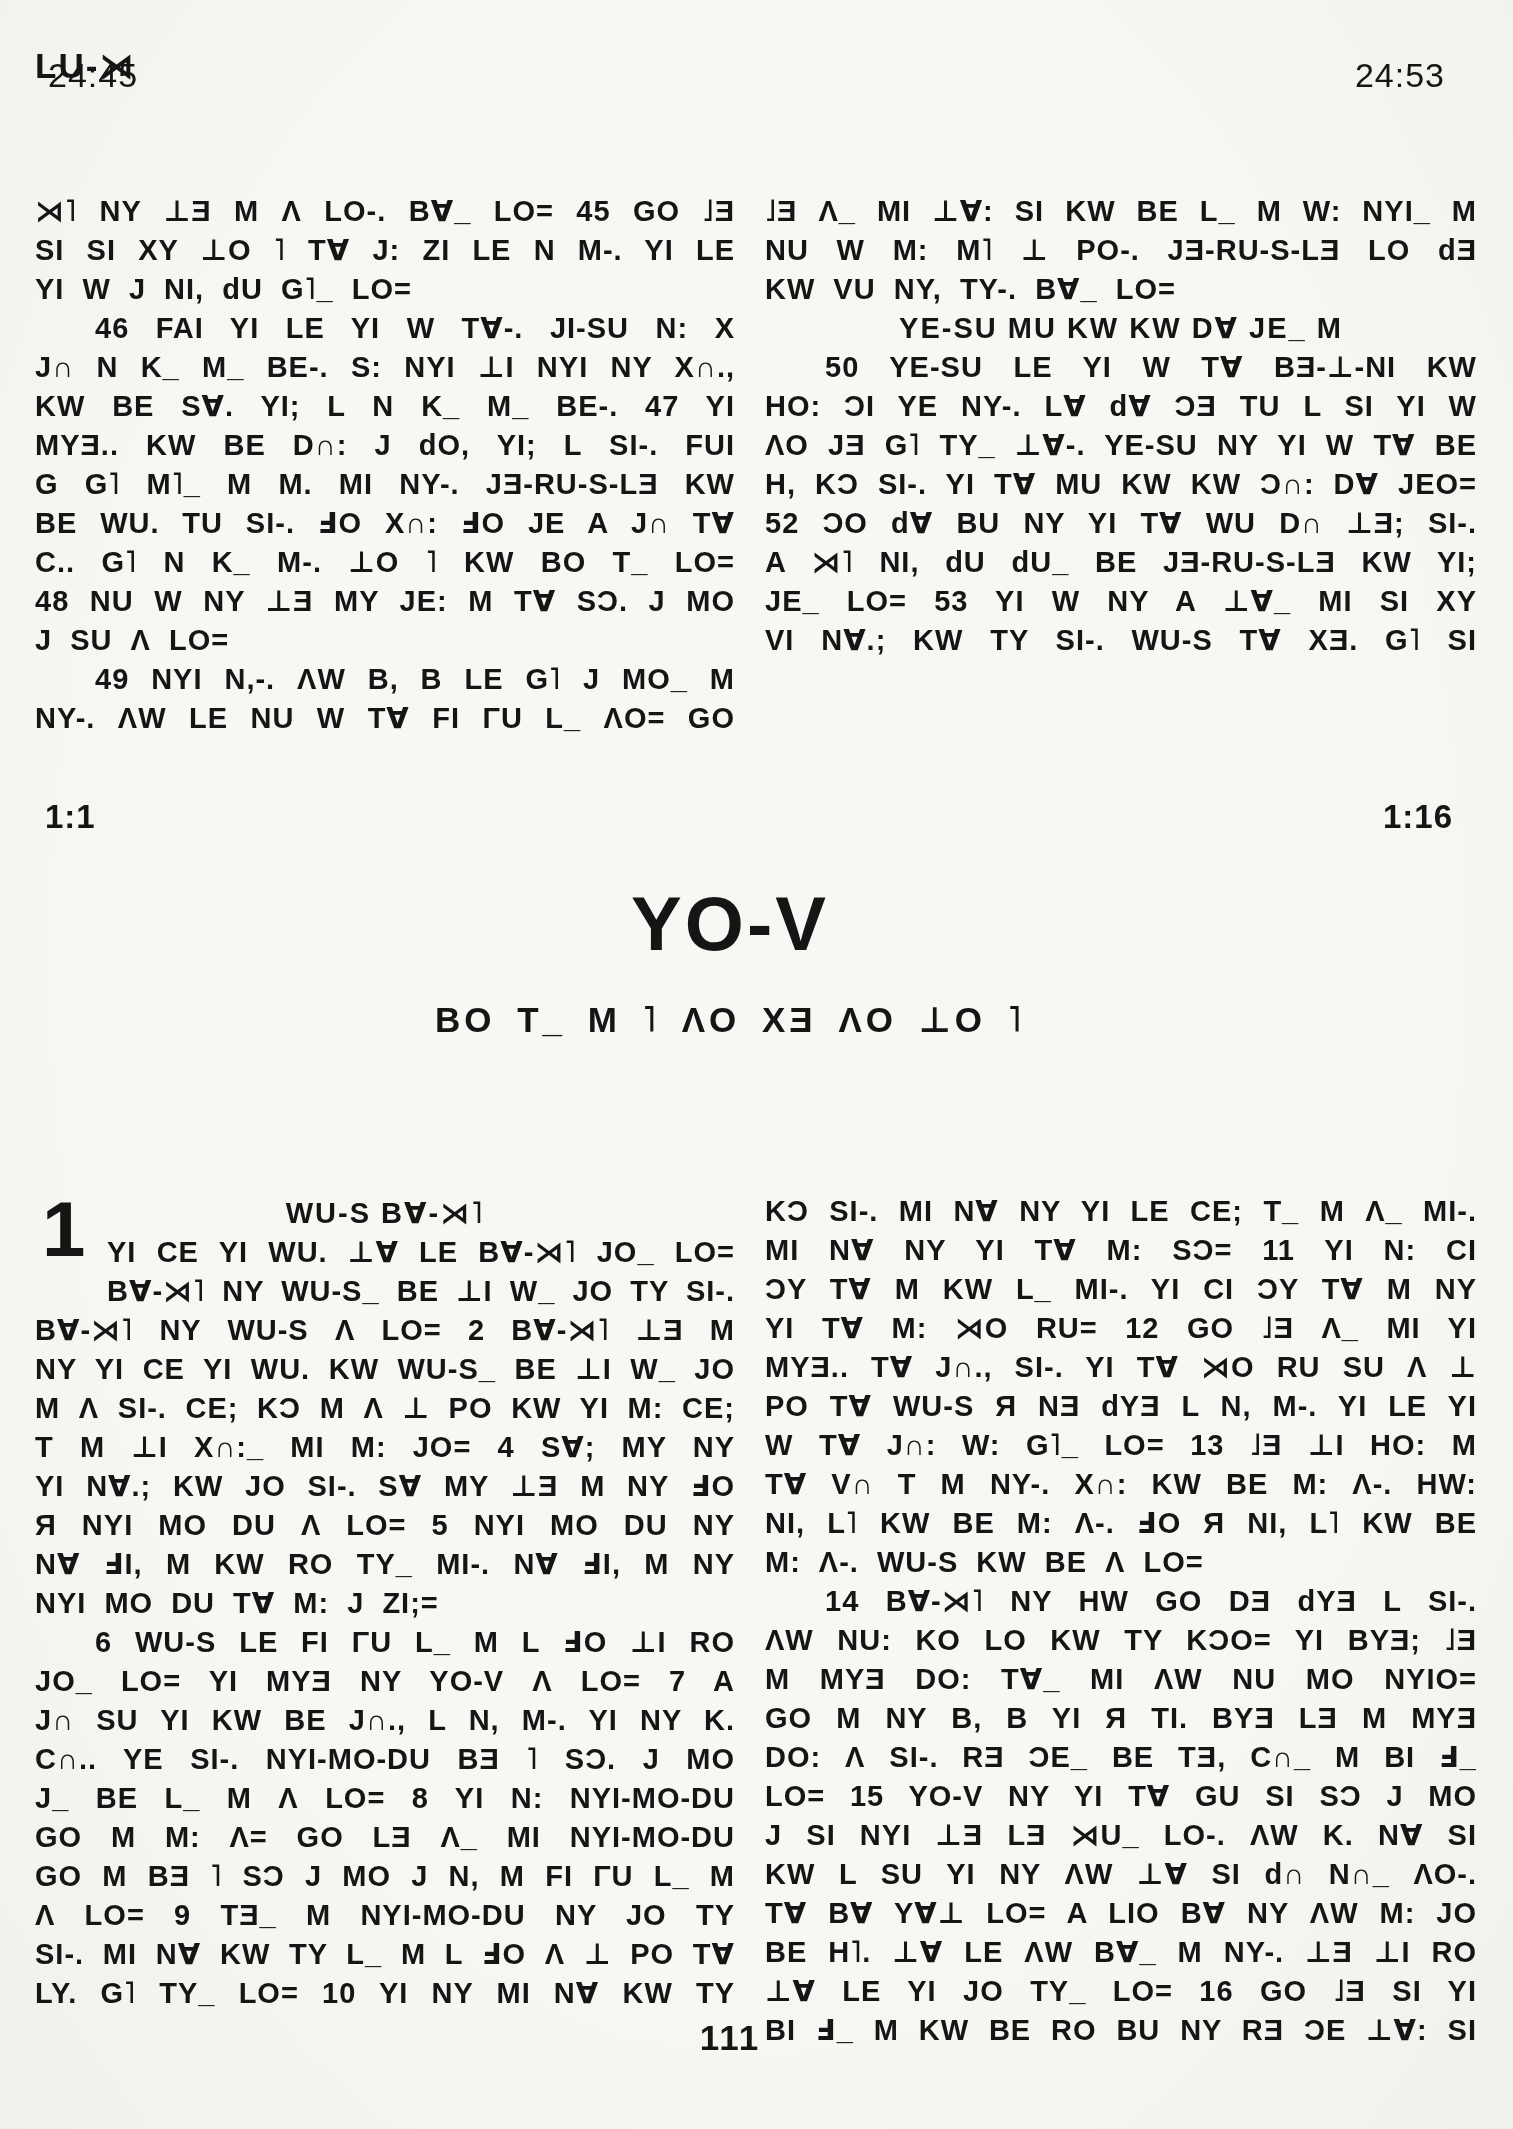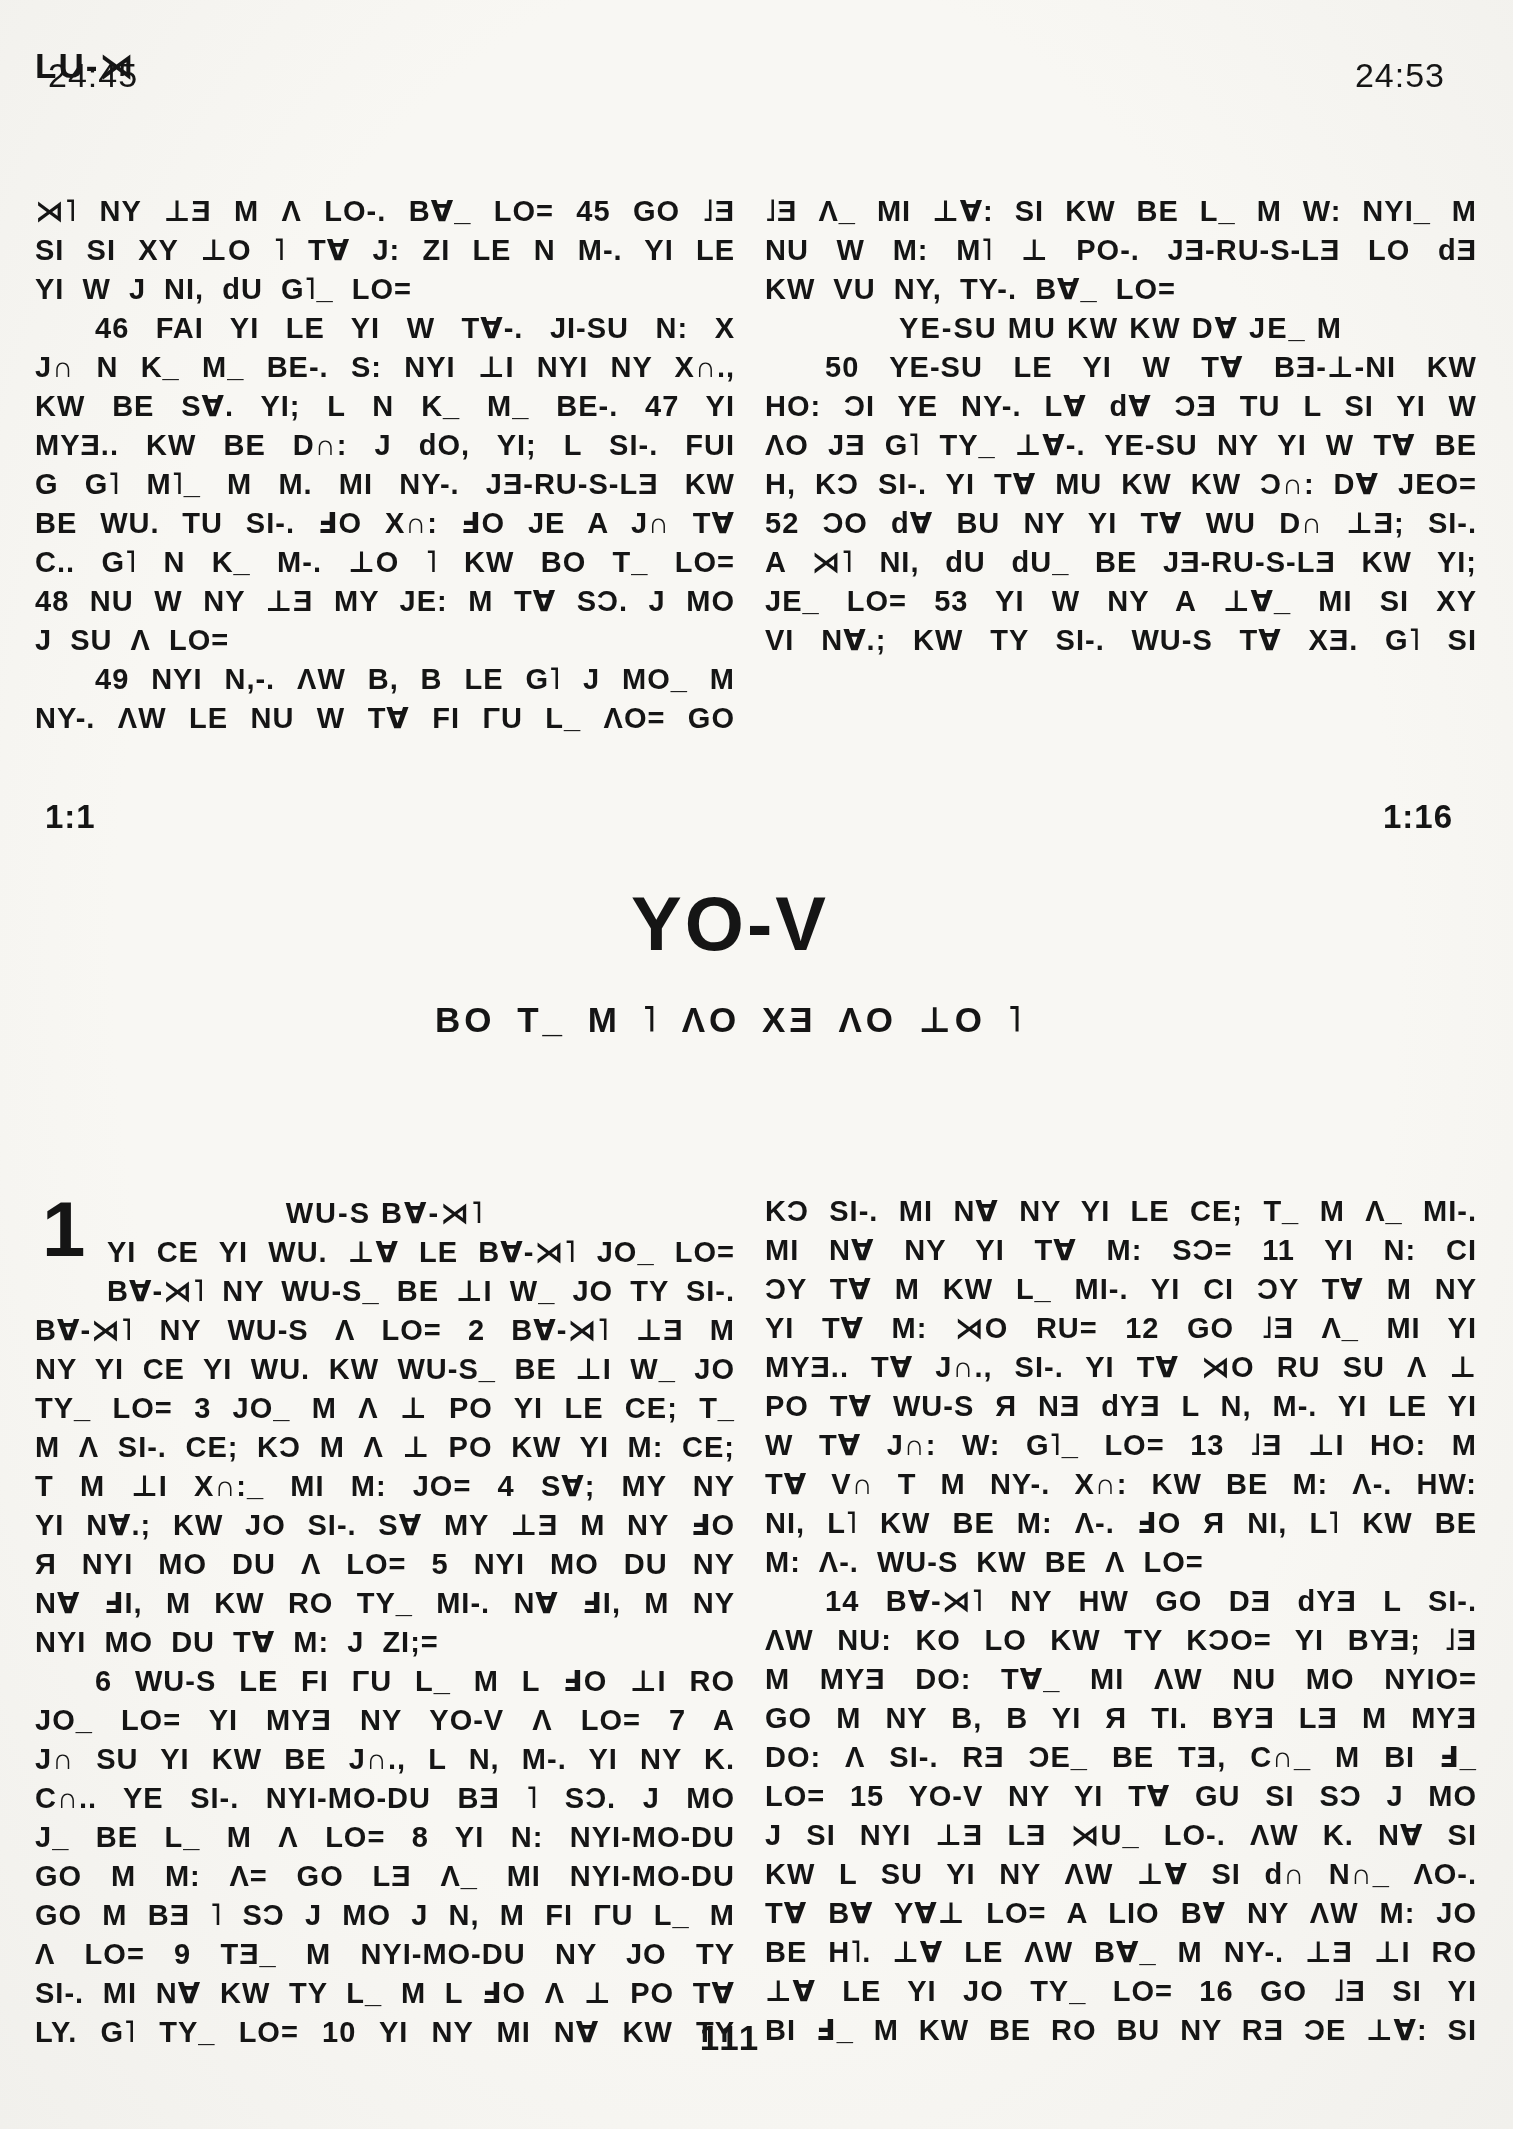--- a/index.html
+++ b/index.html
@@ -115,21 +115,20 @@
   <div class="book-subtitle">BO T_ M ˥ ΛO XƎ ΛO ⊥O ˥</div>
 
   <div class="dropcap">1</div>
 
   <div class="col" id="job-left">
       <div class="ln ctr">WU-S B∀-⋊˥</div>
       <div class="ln ind2">YI CE YI WU. ⊥∀ LE B∀-⋊˥ JO_ LO=</div>
       <div class="ln ind2">B∀-⋊˥ NY WU-S_ BE ⊥I W_ JO TY SI-.</div>
       <div class="ln">B∀-⋊˥ NY WU-S Λ LO=  2 B∀-⋊˥ ⊥Ǝ M</div>
       <div class="ln">NY YI CE YI WU. KW WU-S_ BE ⊥I W_ JO</div>
-      <div class="ln">TY_ LO=  3 JO_ M Λ ⊥ PO YI LE CE; T_</div>
       <div class="ln">M Λ SI-. CE; KƆ M Λ ⊥ PO KW YI M: CE;</div>
       <div class="ln">T M ⊥I X∩:_ MI M: JO=  4 S∀; MY NY</div>
       <div class="ln">YI N∀.; KW JO SI-. S∀ MY ⊥Ǝ M NY ℲO</div>
       <div class="ln">Я NYI MO DU Λ LO=  5 NYI MO DU NY</div>
       <div class="ln">N∀ ℲI, M KW RO TY_ MI-. N∀ ℲI, M NY</div>
       <div class="ln end">NYI MO DU T∀ M: J ZI;=</div>
       <div class="ln ind">6 WU-S LE FI ΓU L_ M L ℲO ⊥I RO</div>
       <div class="ln">JO_ LO= YI MYƎ NY YO-V Λ LO=  7 A</div>
       <div class="ln">J∩ SU YI KW BE J∩., L N, M-. YI NY K.</div>
       <div class="ln">C∩.. YE SI-. NYI-MO-DU BƎ ˥ SƆ. J MO</div>

